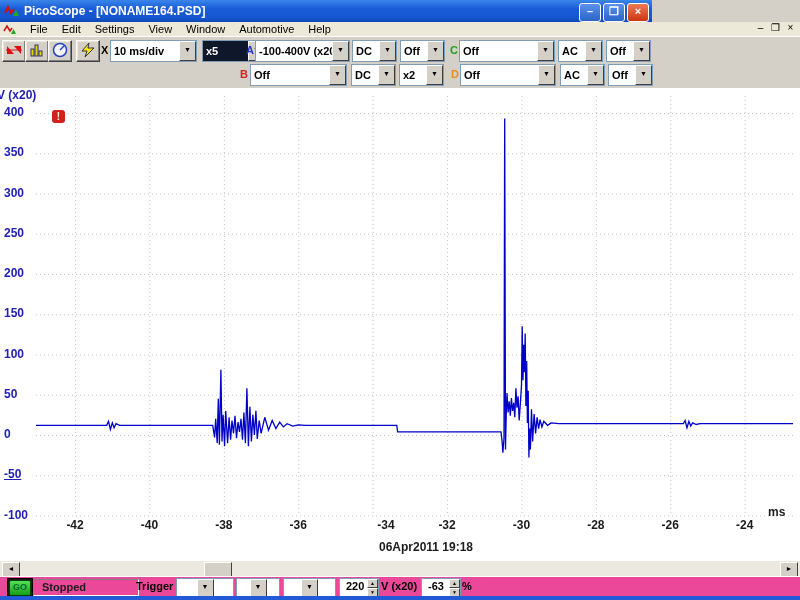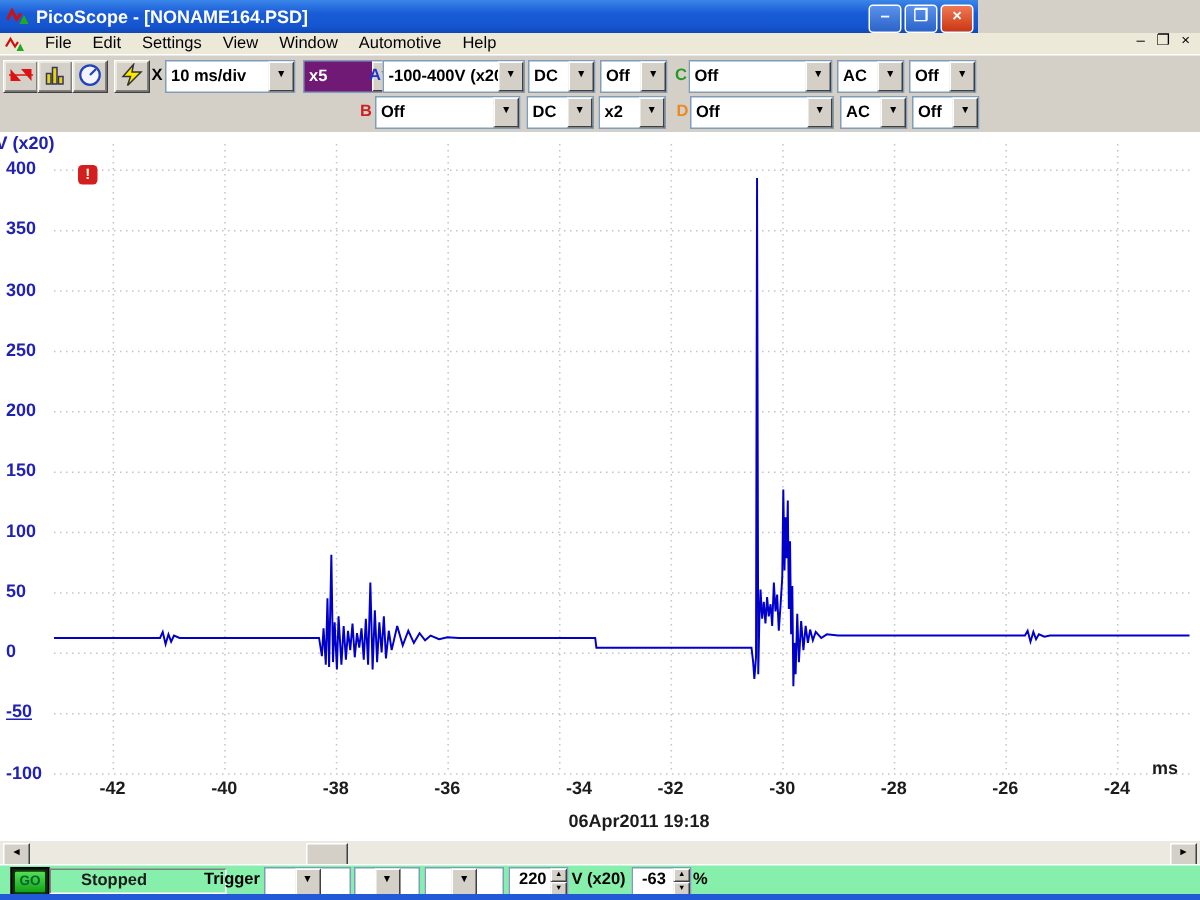--- a/index.html
+++ b/index.html
@@ -32,49 +32,49 @@
     border:1px solid;border-color:#fff #404040 #404040 #fff;box-shadow:inset -1px -1px 0 #808080, inset 1px 1px 0 #ece9d8;}
   .toolbtn svg{display:block;margin:1px auto;}
   .tb-label{position:absolute;font-size:11px;font-weight:bold;color:#000;}
   .ch-label{position:absolute;font-size:11px;font-weight:bold;}
   .combo{position:absolute;height:20px;background:#fff;border:1px solid #7f9db9;
     display:flex;align-items:center;}
   .combo .ctext{flex:1;font-size:11px;font-weight:bold;padding:0 3px;white-space:nowrap;overflow:hidden;color:#000;}
   .combo .cbtn{width:15px;height:18px;flex:0 0 auto;background:#d4d0c8;
     border:1px solid;border-color:#fff #404040 #404040 #fff;
     font-size:7px;line-height:16px;text-align:center;color:#000;}
-  .combo.selected{background:#701a75;}
+  .combo.selected{background:#0f172a;}
   .combo.selected .ctext{color:#fff;}
 
   
   .chart{position:absolute;left:0;top:88px;width:800px;height:473px;background:#fff;}
   .ytick{position:absolute;width:30px;text-align:left;font-size:12px;font-weight:bold;color:#2121b2;}
   .xtick{position:absolute;width:44px;text-align:center;font-size:12px;font-weight:bold;color:#1c1c1c;}
   .axis-unit{position:absolute;font-size:12px;font-weight:bold;color:#1c1c1c;}
   .ylabel{position:absolute;font-size:12px;font-weight:bold;color:#2121b2;}
   .timestamp{position:absolute;font-size:12px;font-weight:bold;color:#1c1c1c;text-align:center;}
   .overload{position:absolute;width:13px;height:13px;background:#d41f1f;border-radius:3px;
     color:#ffd;font-size:10px;font-weight:bold;text-align:center;line-height:13px;}
 
   
   .hscroll{position:absolute;left:0;top:561px;width:800px;height:15px;background:#ece9e1;}
   .sb-btn{position:absolute;top:1px;width:16px;height:13px;background:#d4d0c8;
     border:1px solid;border-color:#fff #404040 #404040 #fff;font-size:7px;line-height:11px;text-align:center;color:#000;}
   .sb-thumb{position:absolute;top:1px;width:26px;height:13px;background:#d4d0c8;
     border:1px solid;border-color:#fff #404040 #404040 #fff;}
 
   
-  .statusbar{position:absolute;left:0;top:576px;width:800px;height:20px;background:#86efac;
+  .statusbar{position:absolute;left:0;top:576px;width:800px;height:20px;background:#ec4899;
     border-top:1px solid #fff;font-size:11px;}
   .go-wrap{position:absolute;left:7px;top:1px;width:24px;height:18px;background:#1a1a1a;
     border:1px solid #000;display:flex;align-items:center;justify-content:center;}
   .go-btn{width:20px;height:14px;background:linear-gradient(180deg,#55e055,#14a014);
     border:1px solid #064006;color:#063;font-weight:bold;font-size:9px;line-height:13px;text-align:center;border-radius:2px;}
   .state-panel{position:absolute;left:33px;top:2px;width:96px;height:15px;
-    border:1px solid;border-color:#808080 #fff #fff #808080;padding-left:20px;
+    border:1px solid;border-color:#808080 #fff #fff #808080;padding-left:8px;
     font-weight:bold;color:#1c1c1c;line-height:15px;}
   .sb-label{position:absolute;top:3px;font-weight:bold;color:#000;}
   .statusbar .combo{top:1px;height:18px;flex-direction:column;}
   .statusbar .combo .cbtn{height:16px;line-height:14px;}
   .spin{position:absolute;top:1px;height:18px;background:#fff;border:1px solid #7f9db9;display:flex;}
   .spin .sval{flex:1;font-size:11px;font-weight:bold;padding:1px 2px 0 6px;color:#000;}
   .spin .arrows{width:11px;display:flex;flex-direction:column;}
   .spin .arrows div{flex:1;background:#d4d0c8;border:1px solid;border-color:#fff #404040 #404040 #fff;
     font-size:5px;line-height:6px;text-align:center;color:#000;}
 

